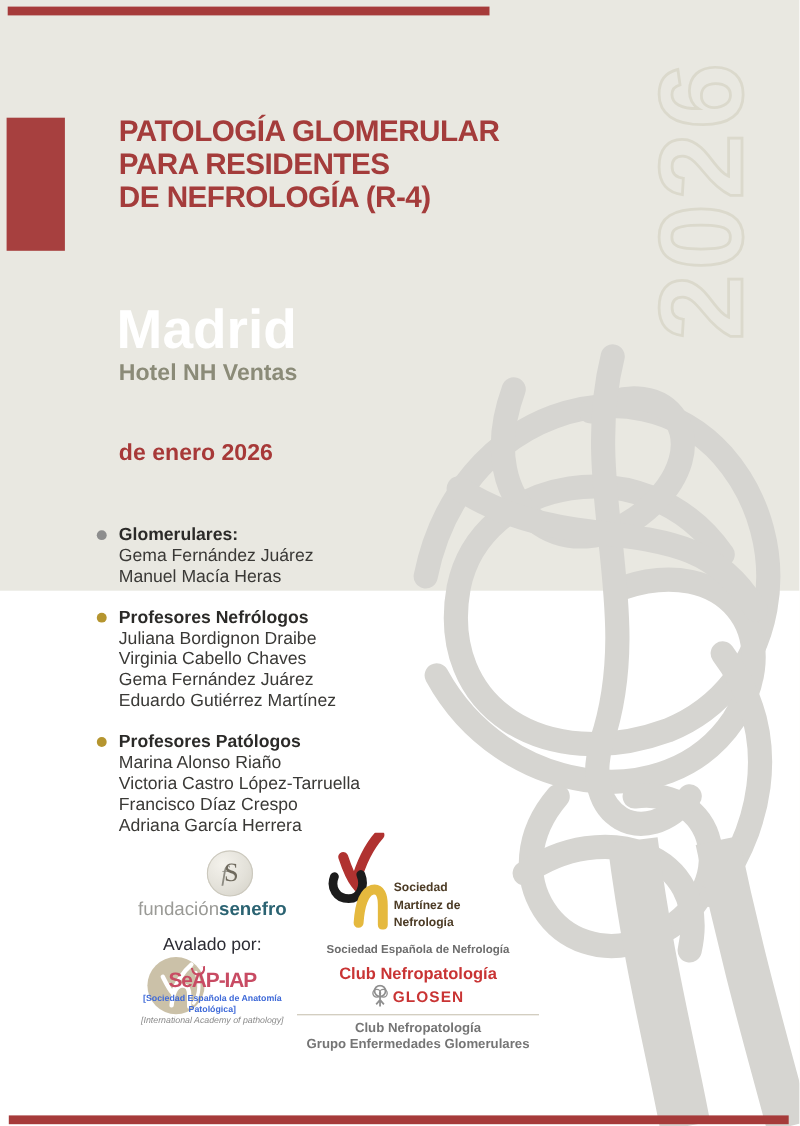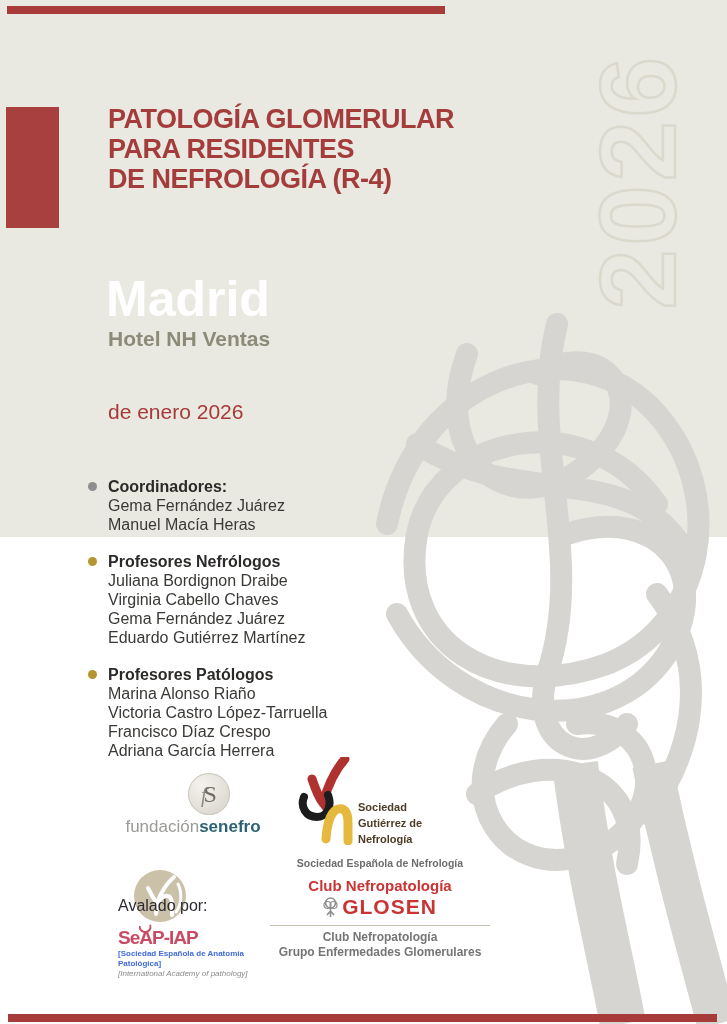--- a/index.html
+++ b/index.html
@@ -31,21 +31,21 @@
   }
   .hotel{
     position:absolute;left:108px;top:327px;
     font-size:21px;font-weight:bold;font-stretch:condensed;color:#8b8b78;
   }
   .dates-line1{position:absolute;left:108px;top:358px;color:#a73938;font-stretch:condensed;}
   .dates-line1 .day{font-size:42px;font-weight:bold;}
   .dates-line1 .conj{font-size:22px;font-weight:bold;margin:0 5px;}
   .dates-line2{
     position:absolute;left:108px;top:400px;
-    font-size:21px;font-weight:normal;font-stretch:condensed;color:#a73938;
+    font-size:21px;font-weight:bold;font-stretch:condensed;color:#a73938;
   }
 
   .people{position:absolute;left:88px;top:477px;width:350px;}
   .people-section{margin-bottom:18px;}
   .section-head{display:flex;align-items:center;font-size:16px;line-height:19px;font-weight:bold;color:#2b2a28;font-stretch:condensed;}
   .bullet{width:9px;height:9px;border-radius:50%;margin-right:11px;flex:0 0 auto;}
   .bullet.gray{background:#8d8d8d;}
   .bullet.gold{background:#b5952f;}
   .names{margin-left:20px;font-size:16px;line-height:19px;color:#3a3936;font-stretch:condensed;}
 
@@ -65,29 +65,29 @@
 
   
   .sen-logo{position:absolute;left:298px;top:757px;}
   .sen-text{position:absolute;left:60px;top:42px;font-size:11px;line-height:16px;font-weight:bold;color:#4c3b25;white-space:nowrap;}
 
   
   .glosen{position:absolute;left:262px;top:856px;width:236px;text-align:center;}
   .glosen-l1{font-size:15px;font-weight:bold;letter-spacing:1.5px;color:#d34040;}
   .glosen-l2{font-size:10.5px;font-weight:bold;color:#6d6d6d;margin-top:1px;}
   .glosen-l3{font-size:15px;font-weight:bold;color:#c93434;margin-top:8px;}
-  .glosen-l4{font-size:21px;font-weight:bold;letter-spacing:1px;color:#c93434;display:flex;align-items:center;justify-content:center;gap:4px;margin-top:1px;}
+  .glosen-l4{font-size:14px;font-weight:bold;letter-spacing:1px;color:#c93434;display:flex;align-items:center;justify-content:center;gap:4px;margin-top:1px;}
   .glosen-divider{height:1px;background:#c9c2b2;margin:6px 8px 4px 8px;}
   .glosen-l5,.glosen-l6{font-size:12px;font-weight:bold;color:#757575;line-height:15px;}
   .glosen-circle{position:absolute;left:-128px;top:14px;width:52px;height:52px;border-radius:50%;
     background:#cbc1a8;}
   .glosen-circle svg{position:absolute;left:0;top:0;}
 
   
-  .seap{position:absolute;left:118px;top:897px;width:150px;}
+  .seap{position:absolute;left:118px;top:851px;width:150px;text-align:center;}
   .seap-label{font-size:16px;color:#2b2b33;font-stretch:condensed;}
   .seap-name{position:relative;display:inline-block;font-size:19px;font-weight:bold;letter-spacing:-1px;color:#c84b63;margin-top:12px;}
   .seap-mark{position:absolute;left:21px;top:-2px;width:9px;height:6px;border:2px solid #c84b63;border-top:none;border-radius:0 0 8px 8px;transform:rotate(-8deg);}
   .seap-sub1{font-size:8px;font-weight:bold;color:#3f6ad8;line-height:10px;}
   .seap-sub2{font-size:8px;font-style:italic;color:#8a8a8a;line-height:10px;}
 </style>
 </head>
 <body>
 
 <div class="poster">
@@ -125,21 +125,21 @@
   <div class="city">Madrid</div>
   <div class="hotel">Hotel NH Ventas</div>
 
   <div class="dates-line2">de enero 2026</div>
 
   <div class="people">
 
     <div class="people-section">
       <div class="section-head">
         <span class="bullet gray"></span>
-        <span>Coordinadores:</span>
+        <span>Glomerulares:</span>
       </div>
       <div class="names">
         <div>Gema Fernández Juárez</div>
         <div>Manuel Macía Heras</div>
       </div>
     </div>
 
     <div class="people-section">
       <div class="section-head">
         <span class="bullet gold"></span>
@@ -176,21 +176,21 @@
   </div>
 
   <div class="sen-logo">
     <svg width="56" height="88" viewBox="0 0 56 88">
       <path d="M14,22 C18,34 21,41 25,46 C30,28 38,12 47,2" fill="none" stroke="#b03230" stroke-width="9" stroke-linecap="round"></path>
       <path d="M30,38 C34,48 30,60 19,60 C8,60 2,50 6,40" fill="none" stroke="#1c1c1c" stroke-width="8" stroke-linecap="round"></path>
       <path d="M28,82 C29,66 33,54 40,52 C48,50 50,58 50,66 L50,84" fill="none" stroke="#e5b93e" stroke-width="9" stroke-linecap="round"></path>
     </svg>
     <div class="sen-text">
       <div>Sociedad</div>
-      <div>Gutiérrez de</div>
+      <div>Martínez de</div>
       <div>Nefrología</div>
     </div>
   </div>
 
   <div class="glosen">
     <div class="glosen-circle">
       <svg width="52" height="52" viewBox="0 0 52 52">
         <path d="M14,18 C18,26 20,30 23,33 C27,22 33,13 40,7" fill="none" stroke="#ffffff" stroke-width="4" stroke-linecap="round"></path>
         <path d="M22,44 C23,34 26,27 31,26 C37,25 38,30 38,35 L38,45" fill="none" stroke="#ffffff" stroke-width="4" stroke-linecap="round"></path>
         <path d="M44,14 C48,22 48,34 42,42" fill="none" stroke="#ffffff" stroke-width="3" stroke-linecap="round"></path>

